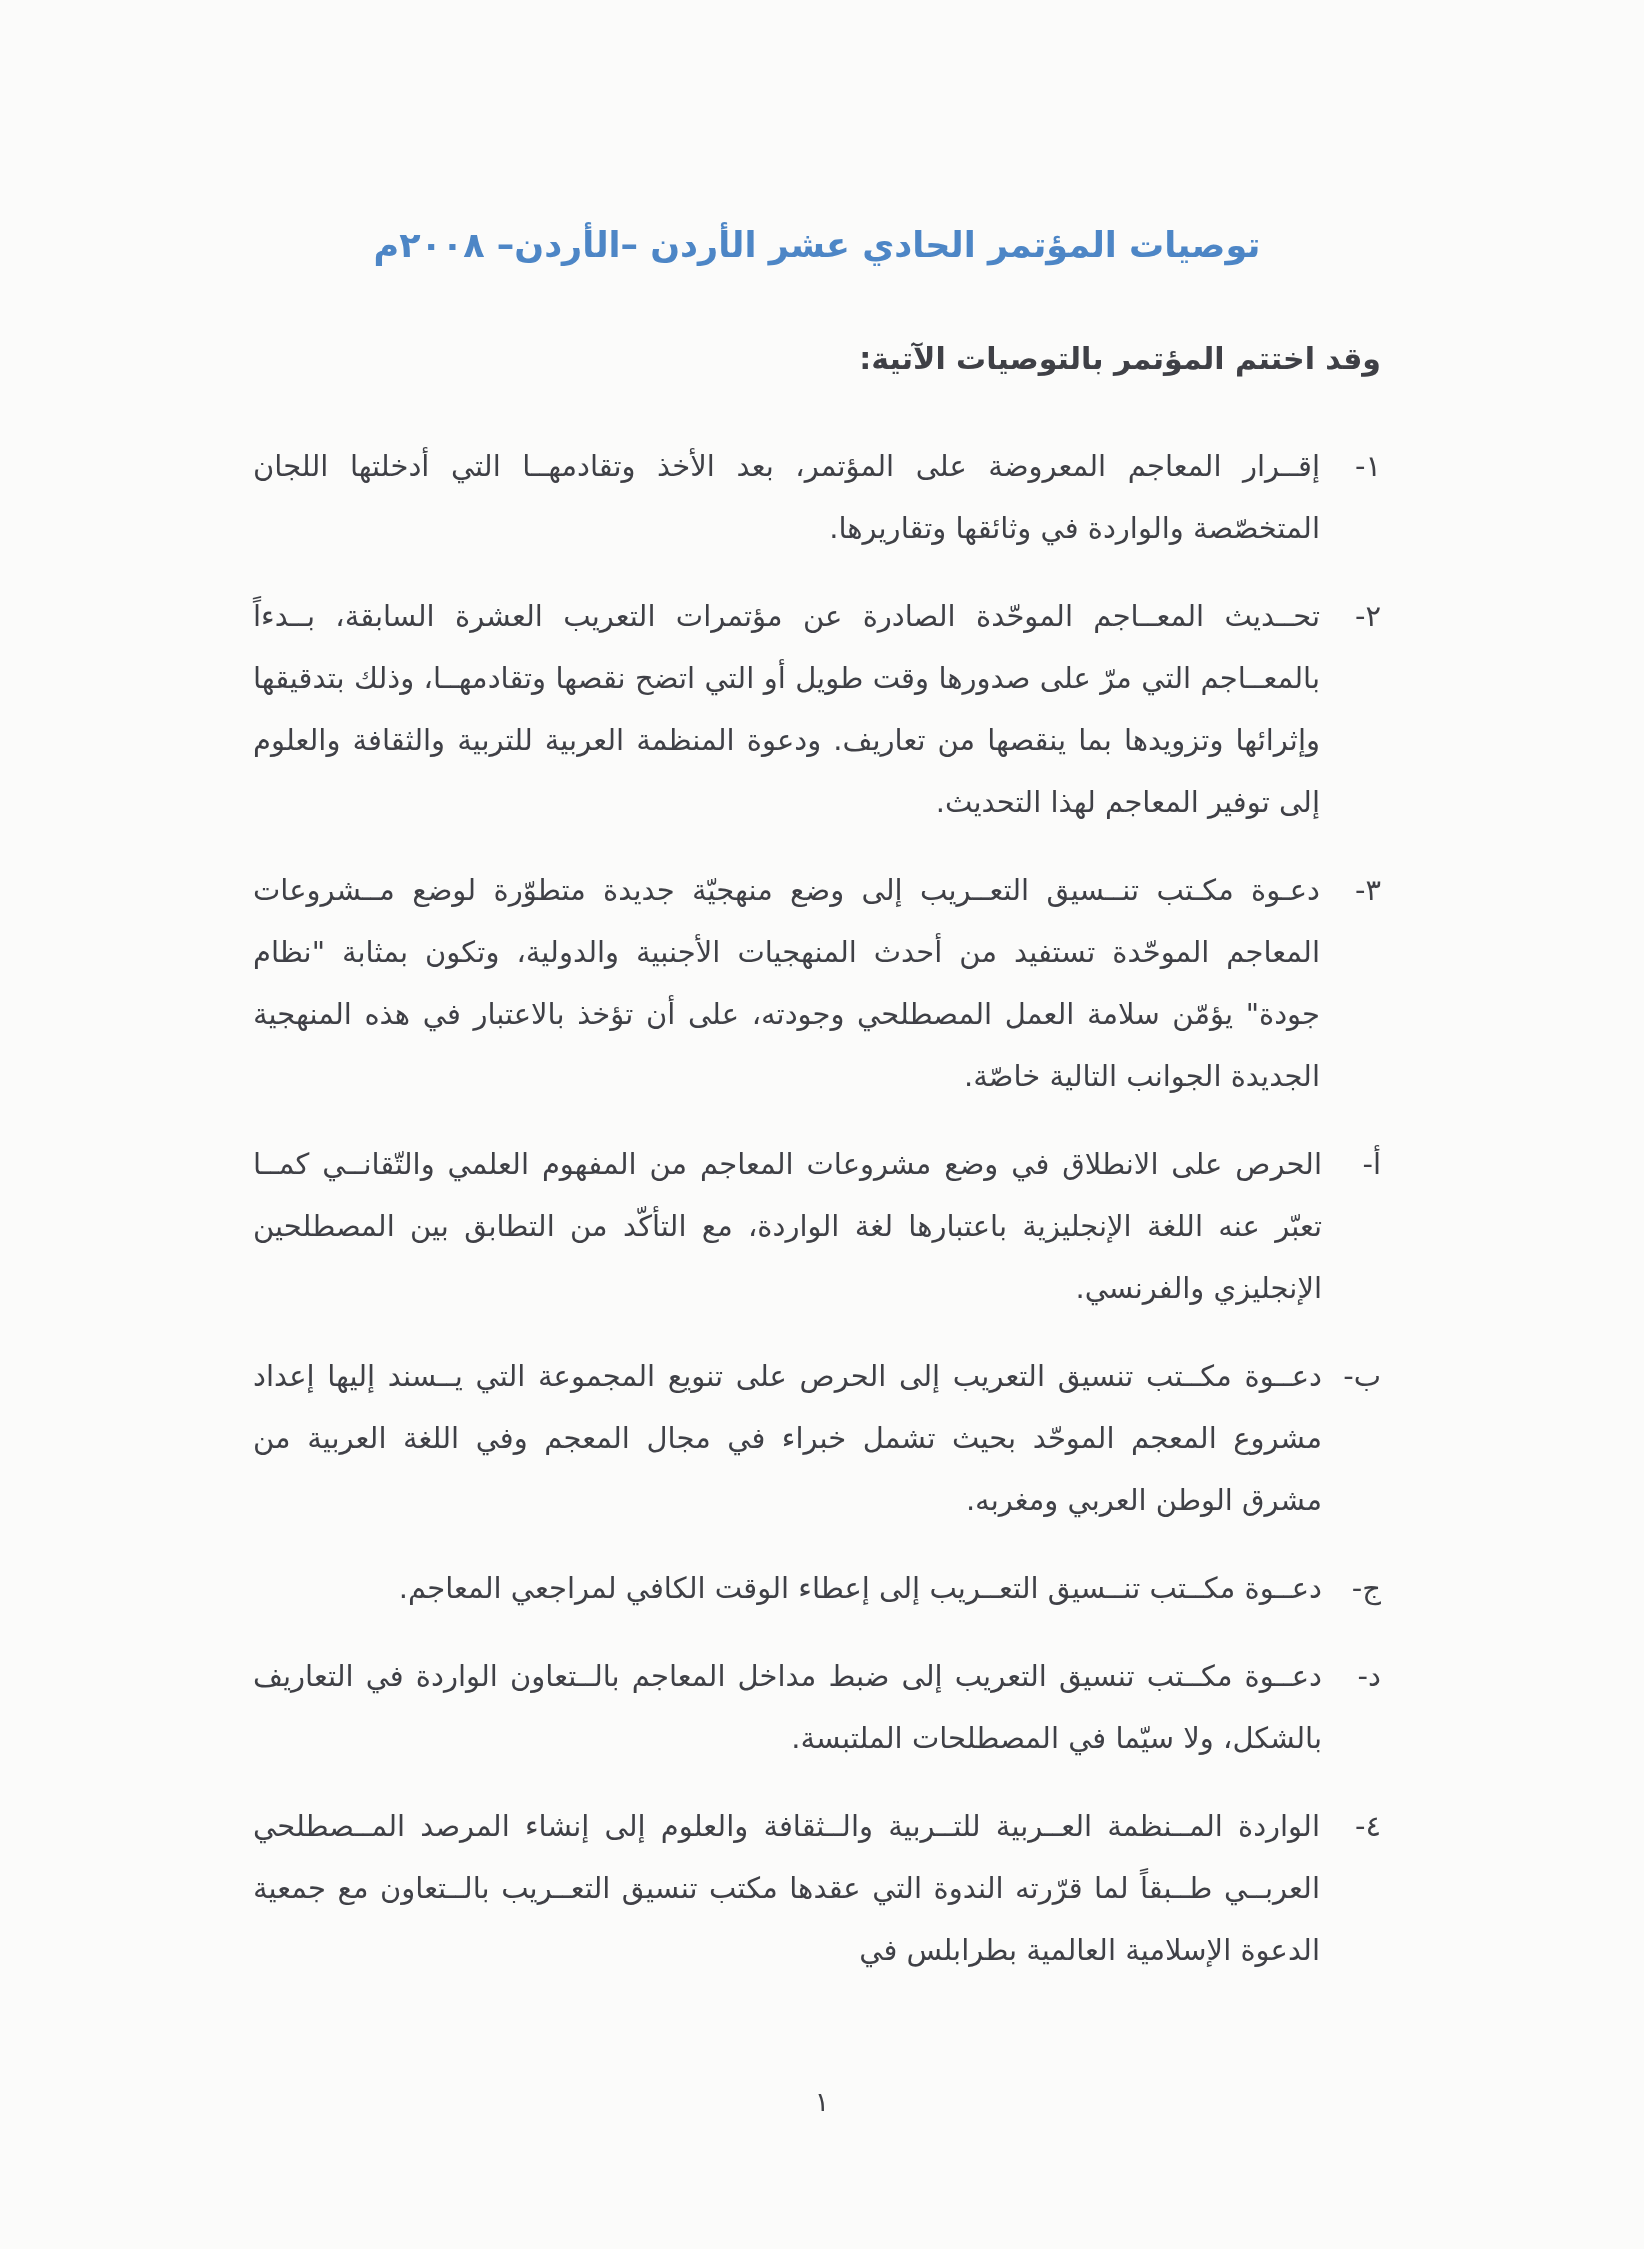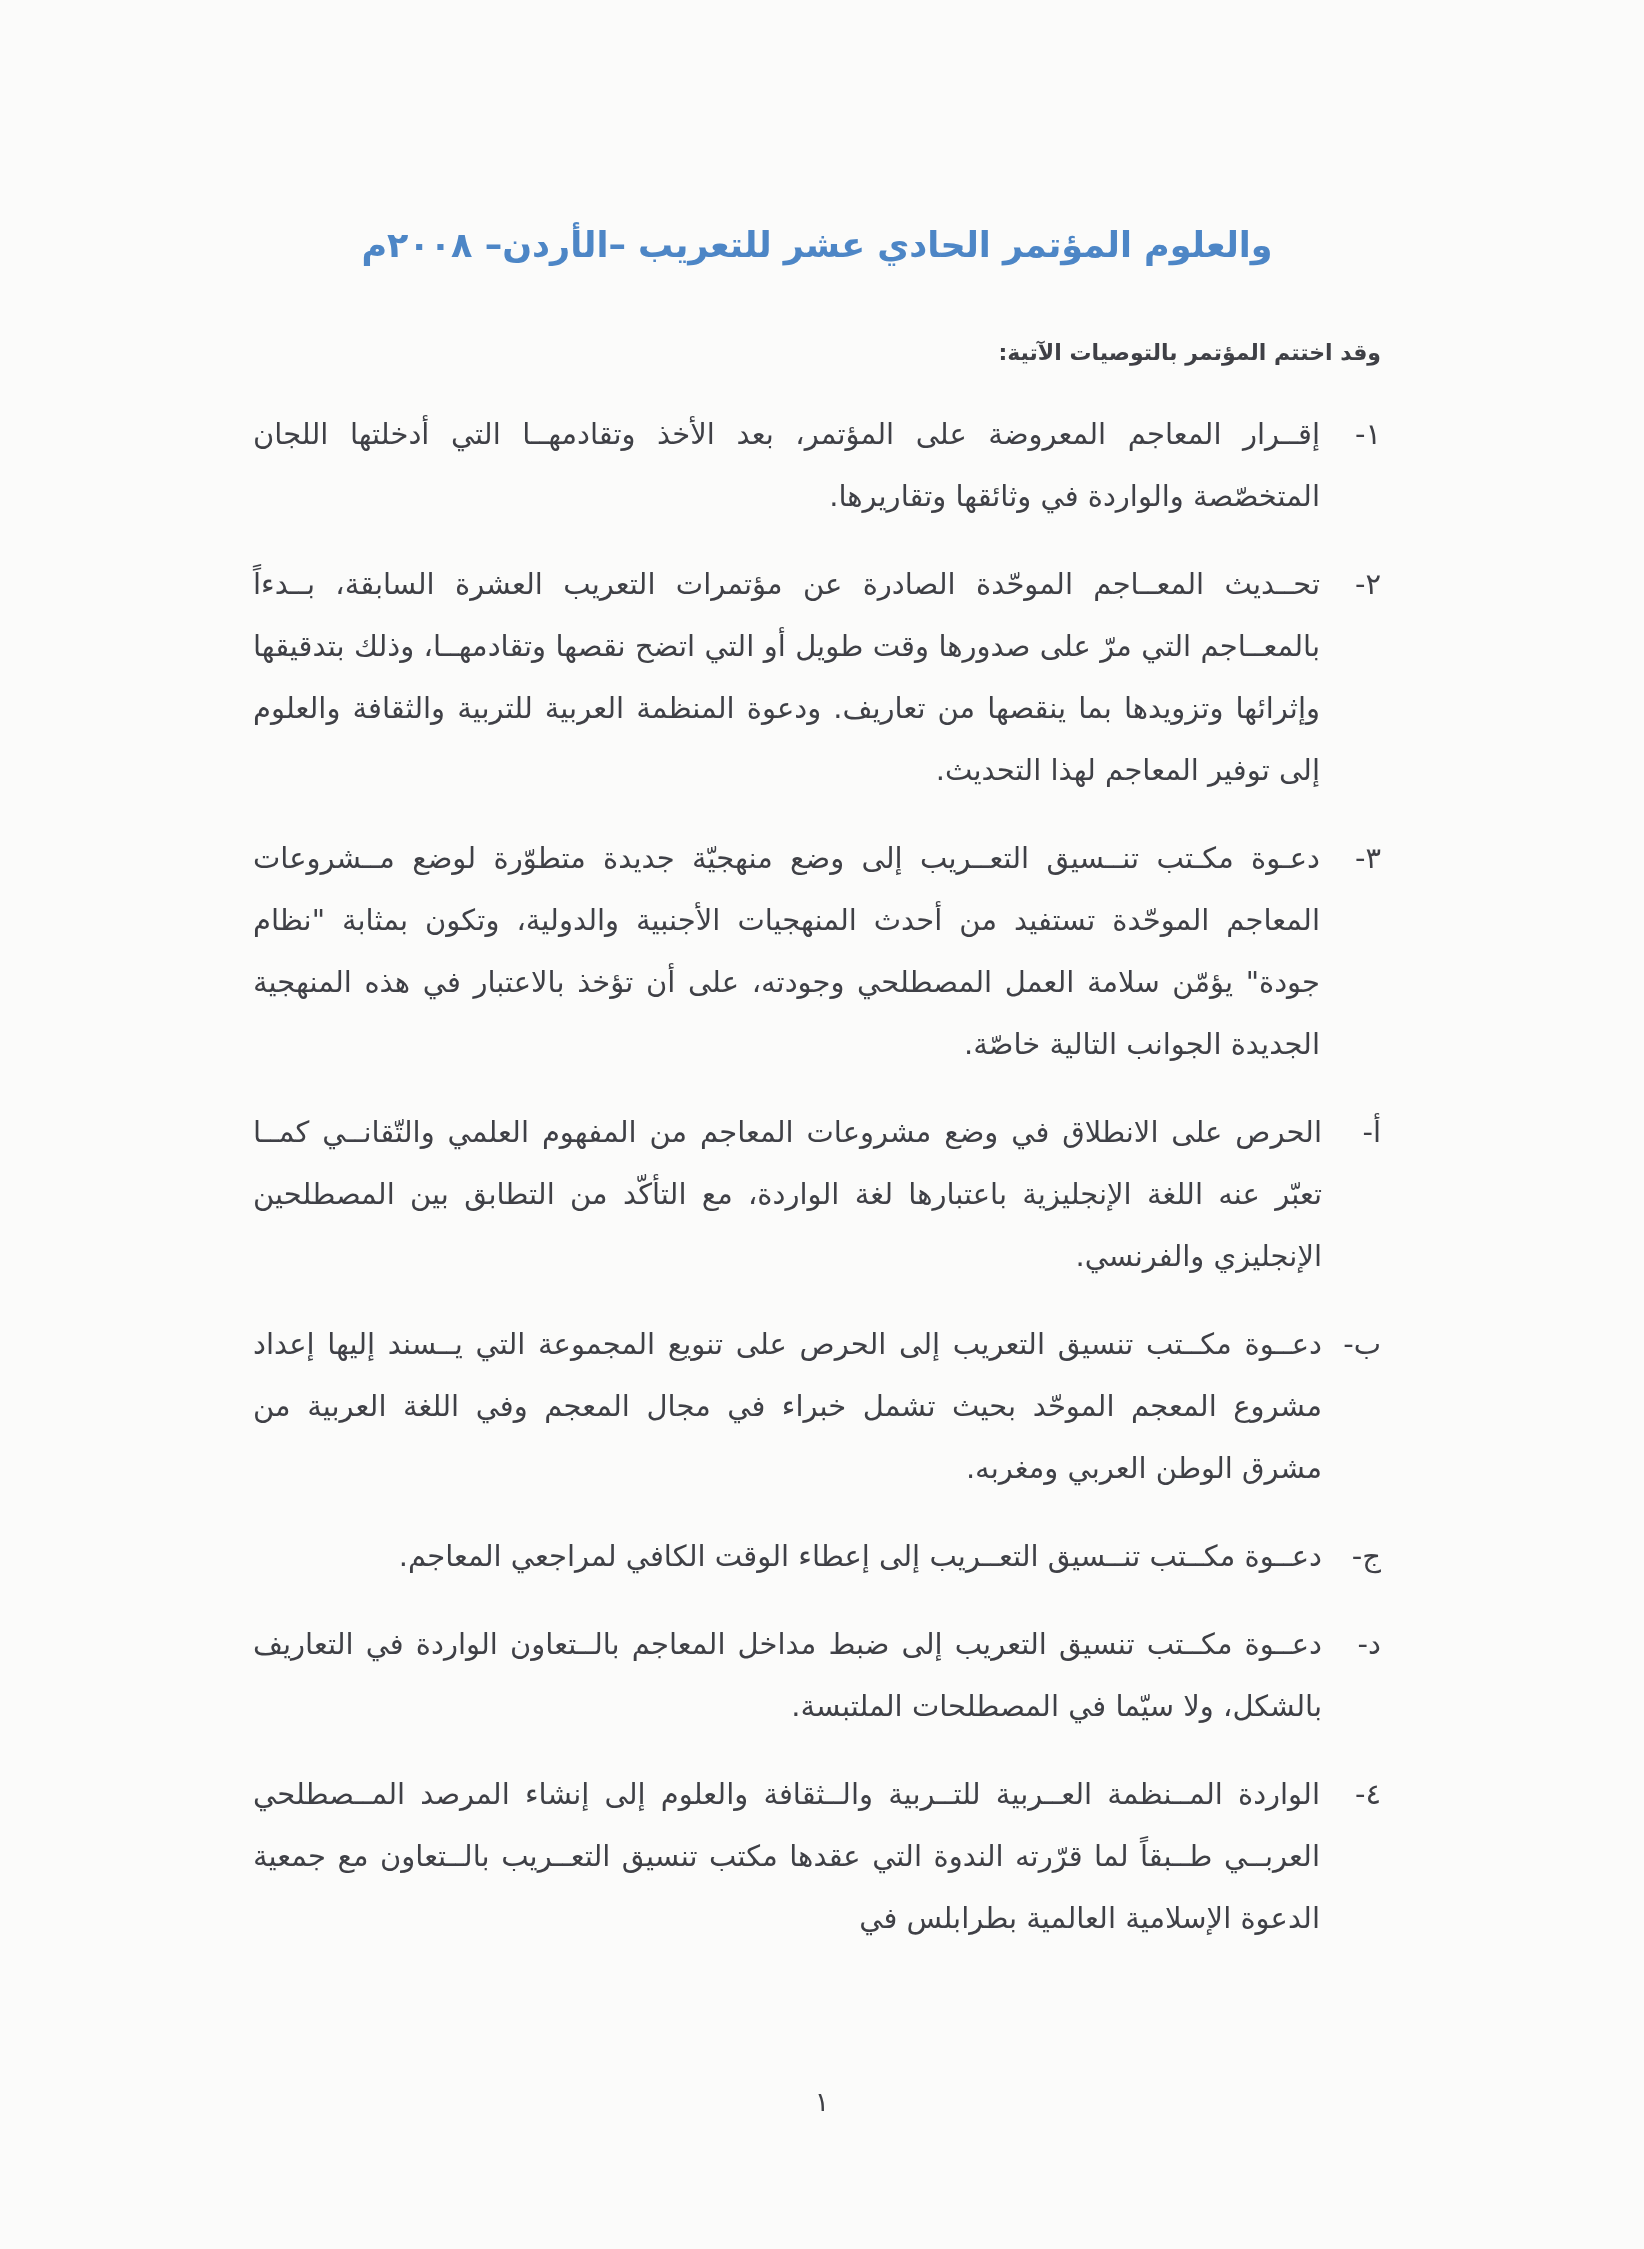--- a/index.html
+++ b/index.html
@@ -29,23 +29,23 @@
     text-align: center;
     color: var(--title-blue);
     font-weight: bold;
     font-size: 35px;
     line-height: 1.5;
     margin-bottom: 64px;
     letter-spacing: 0.6px;
   }
   .intro-heading {
     font-weight: bold;
-    font-size: 22px;
+    font-size: 30px;
     line-height: 1.5;
-    margin-bottom: 34px;
+    margin-bottom: 54px;
     text-align: right;
   }
   .rec-item {
     display: flex;
     direction: rtl;
     font-size: 29px;
     line-height: 62px;
     margin-bottom: 26px;
     text-align: justify;
   }
@@ -68,21 +68,21 @@
     text-align: center;
     font-size: 27px;
     color: var(--text);
   }
 </style>
 </head>
 <body>
 
 <div class="page">
 
-  <h1 class="doc-title">والعلوم المؤتمر الحادي عشر للتعريب –الأردن– ٢٠٠٨م</h1>
+  <h1 class="doc-title">توصيات المؤتمر الحادي عشر الأردن –الأردن– ٢٠٠٨م</h1>
 
   <p class="intro-heading">وقد اختتم المؤتمر بالتوصيات الآتية:</p>
 
   <div class="rec-item">
     <span class="marker">١-</span>
     <p class="item-text">إقــرار المعاجم المعروضة على المؤتمر، بعد الأخذ وتقادمهــا التي أدخلتها اللجان المتخصّصة والواردة في وثائقها وتقاريرها.</p>
   </div>
 
   <div class="rec-item">
     <span class="marker">٢-</span>

